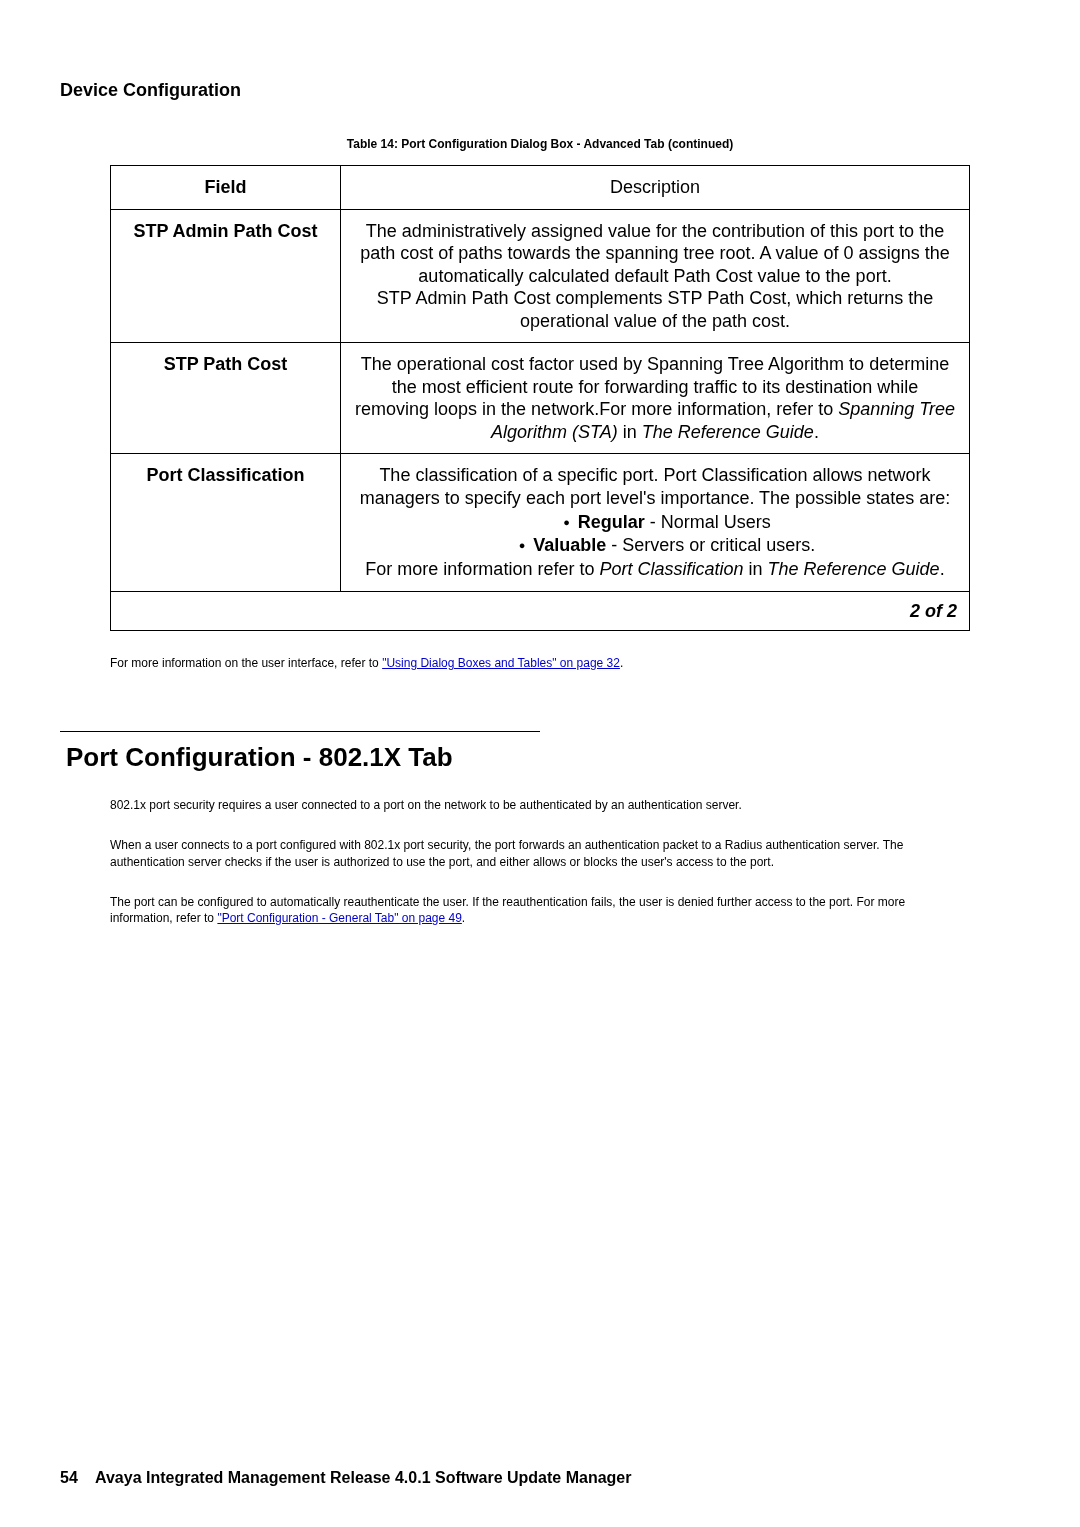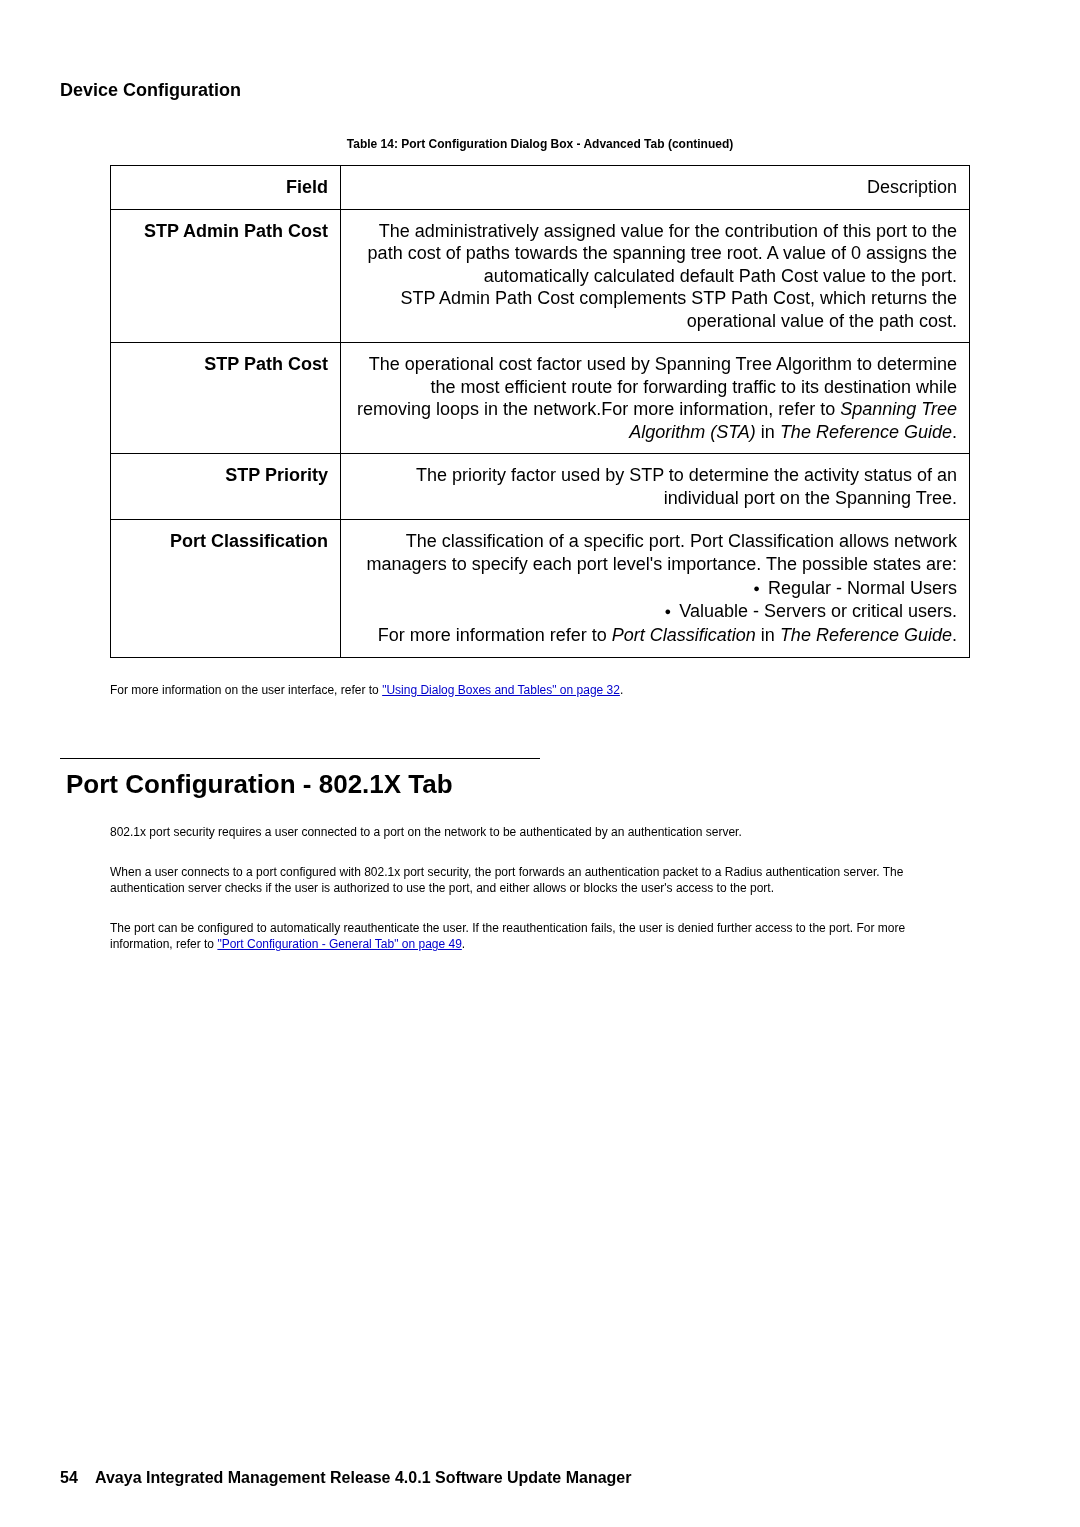--- a/index.html
+++ b/index.html
@@ -28,21 +28,21 @@
     table {
       border-collapse: collapse;
       margin-left: 50px;
       margin-right: 50px;
       width: calc(100% - 100px);
     }
     th, td {
       border: 1.5px solid #000;
       padding: 10px 12px;
       vertical-align: top;
-      text-align: right;
+      text-align: center;
       font-size: 18px;
       line-height: 1.25;
     }
     th {
       font-weight: normal;
     }
     .field-col {
       width: 230px;
       font-weight: bold;
     }
@@ -92,21 +92,21 @@
     }
     .footer {
       position: absolute;
       bottom: 40px;
       left: 60px;
       font-weight: bold;
       font-size: 16px;
       text-align: center;
     }
     .italic { font-style: italic; }
-    .bold { font-weight: normal; }
+    .bold { font-weight: bold; }
   </style>
 </head>
 <body>
 
 <div class="header">Device Configuration</div>
 
 <div class="table-caption">Table 14: Port Configuration Dialog Box - Advanced Tab (continued)</div>
 
 <table>
   <thead>
@@ -123,33 +123,32 @@
         <span>STP Admin Path Cost complements STP Path Cost, which returns the operational value of the path cost.</span>
       </td>
     </tr>
     <tr>
       <td class="field-col">STP Path Cost</td>
       <td class="desc-col">
         <span>The operational cost factor used by Spanning Tree Algorithm to determine the most efficient route for forwarding traffic to its destination while removing loops in the network.For more information, refer to </span><span class="italic">Spanning Tree Algorithm (STA)</span><span> in </span><span class="italic">The Reference Guide</span><span>.</span>
       </td>
     </tr>
     <tr>
-      <td class="field-col">STP Priority</td>
-      <td class="desc-col">The priority factor used by STP to determine the activity status of an individual port on the Spanning Tree.</td>
-    </tr>
-    <tr>
       <td class="field-col">Port Classification</td>
       <td class="desc-col">
         <span>The classification of a specific port. Port Classification allows network managers to specify each port level's importance. The possible states are:</span>
         <ul>
           <li><span class="bold">Regular</span><span> - Normal Users</span></li>
           <li><span class="bold">Valuable</span><span> - Servers or critical users.</span></li>
         </ul>
         <span>For more information refer to </span><span class="italic">Port Classification</span><span> in </span><span class="italic">The Reference Guide</span><span>.</span>
       </td>
+    </tr>
+    <tr class="pagecount-row">
+      <td colspan="2">2 of 2</td>
     </tr>
   </tbody>
 </table>
 
 <p class="body-text">
   <span>For more information on the user interface, refer to </span><span class="link">"Using Dialog Boxes and Tables" on page 32</span><span>.</span>
 </p>
 
 <hr class="section-divider">
 <h2 class="section-heading">Port Configuration - 802.1X Tab</h2>

